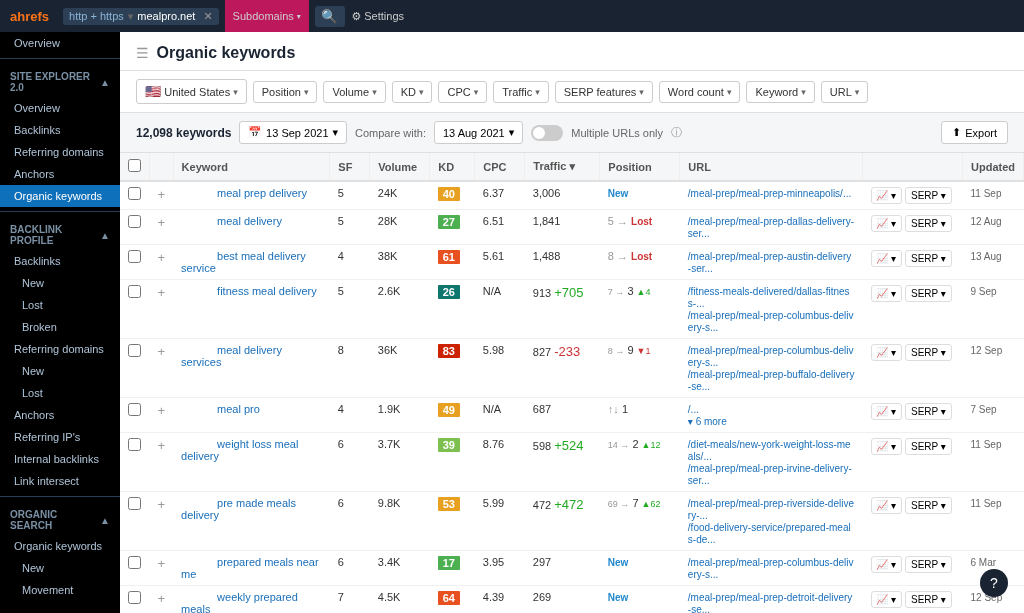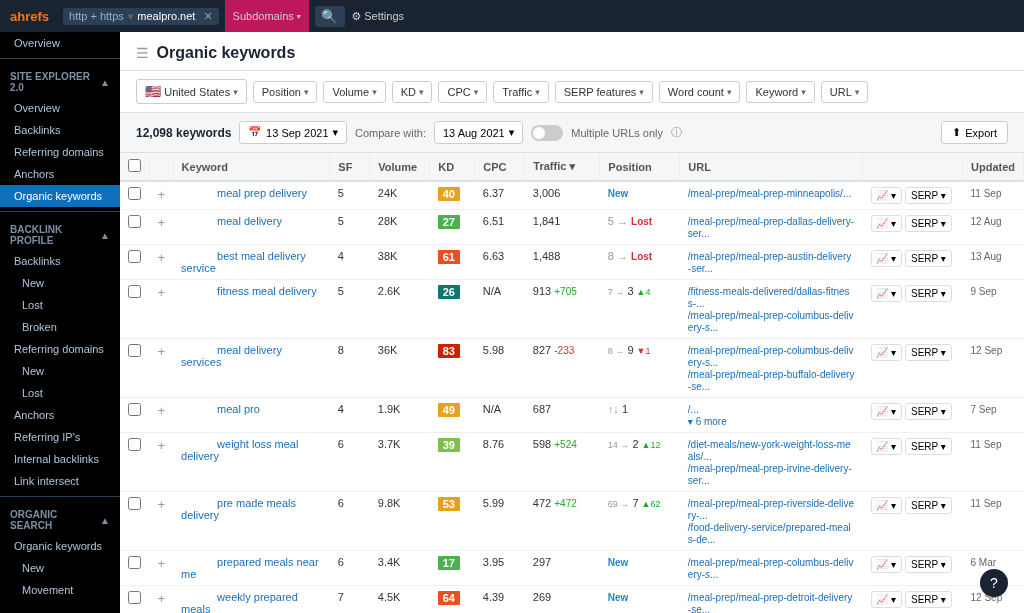--- a/index.html
+++ b/index.html
@@ -251,21 +251,21 @@
       border-radius: 1px;
       color: #fff;
       font-weight: bold;
       font-size: 11px;
       text-align: center;
     }
     .kw-link { color: #1a6fba; text-decoration: none; cursor: pointer; padding-left: 36px; }
     .url-link { color: #1a6fba; text-decoration: none; font-size: 10px; cursor: pointer; word-break: break-all; }
     .url-extra { color: #1a6fba; font-size: 10px; cursor: pointer; }
     .url-cell { max-width: 220px; }
-    .traffic-change { font-size: 10px; }
+    .traffic-change { font-size: 13px; }
     .traffic-change.up { color: #22aa22; }
     .traffic-change.down { color: #cc3333; }
     .pos-new { color: #2288cc; font-size: 10px; font-weight: bold; }
     .pos-lost { color: #cc3333; font-size: 10px; font-weight: bold; }
     .pos-change-badge { font-size: 9px; color: #22aa22; }
     .pos-change-badge.down { color: #cc3333; }
 
     .action-btns { display: flex; gap: 3px; align-items: center; }
     .action-btn {
       background: #fff;
@@ -505,21 +505,21 @@
     </td>
     <td class="col-updated"><span class="updated-text">12 Aug</span></td>
   </tr>
             <tr>
     <td class="col-check"><input type="checkbox" class="checkbox" style=""></td>
     <td class="col-plus"><span class="plus-btn">+</span></td>
     <td class="col-kw"><a class="kw-link">best meal delivery service</a></td>
     <td class="col-sf">4</td>
     <td class="col-vol">38K</td>
     <td class="col-kd"><span class="kd-badge" style="background:#e85020">61</span></td>
-    <td class="col-cpc">6.63</td>
+    <td class="col-cpc">5.61</td>
     <td class="col-traffic">1,488</td>
     <td class="col-pos"><span style="color:#999">8 →</span> <span class="pos-lost">Lost</span></td>
     <td class="col-url url-cell"><a class="url-link" href="#" title="https://www.mealpro.net/meal-prep/meal-prep-austin-delivery-service/">/meal-prep/meal-prep-austin-delivery-ser...</a></td>
     <td class="col-actions">
       <div class="action-btns">
         <button class="action-btn">📈 <span>▾</span></button>
         <button class="serp-btn">SERP <span>▾</span></button>
       </div>
     </td>
     <td class="col-updated"><span class="updated-text">13 Aug</span></td>

